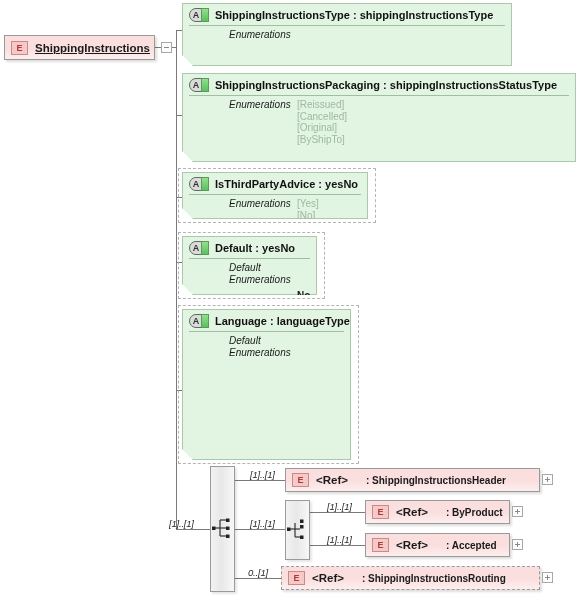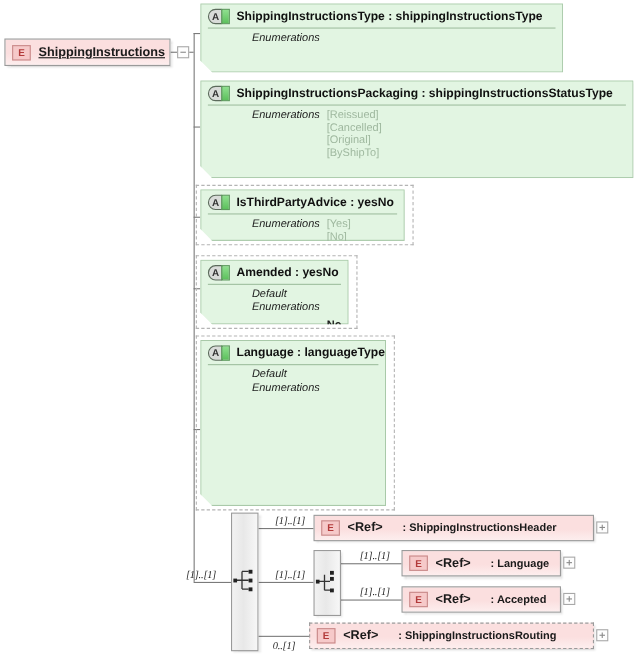--- a/index.html
+++ b/index.html
@@ -227,21 +227,20 @@
   }
 
   
   .card {
     position: absolute;
     font-style: italic;
     font-size: 9.5px;
     color: #2a2a2a;
     white-space: nowrap;
     letter-spacing: -0.2px;
-    font-family: Liberation Serif, serif;
   }
 </style>
 </head>
 <body>
 
 <div id="diagram">
 
   <div class="line h" style="left:155px; top:47px; width:10px;"></div>
   <div class="line h" style="left:166px; top:47px; width:10px;"></div>
 
@@ -327,21 +326,21 @@
     </div>
   </div>
 
   <div class="type-box dashed-outline" style="left:178px; top:232px; width:147px; height:67px;"></div>
   <div class="type-box" style="left:182px; top:236px; width:135px; height:59px;">
     <div class="type-header">
       <span class="a-badge">
         <span class="a-left">A</span>
         <span class="a-right"></span>
       </span>
-      <span class="type-title">Amended : yesNo</span>
+      <span class="type-title">Default : yesNo</span>
     </div>
     <div class="type-rule"></div>
     <div class="type-body">
       <div class="facet-col">
         <div class="facet-name">Default</div>
         <div class="facet-name">Enumerations</div>
       </div>
       <div class="facet-values">
         <div class="facet-value strong">No</div>
         <div class="facet-value">[Yes]</div>
@@ -397,33 +396,33 @@
         <rect x="13" y="18.5" width="3.5" height="3.5" fill="#222"></rect>
       </svg>
     </span>
   </div>
 
   <div class="card" style="left:169px; top:518px;">[1]..[1]</div>
   <div class="card" style="left:250px; top:469px;">[1]..[1]</div>
   <div class="card" style="left:250px; top:518px;">[1]..[1]</div>
   <div class="card" style="left:327px; top:501px;">[1]..[1]</div>
   <div class="card" style="left:327px; top:534px;">[1]..[1]</div>
-  <div class="card" style="left:248px; top:583px;">0..[1]</div>
+  <div class="card" style="left:248px; top:567px;">0..[1]</div>
 
   <div class="elem-node" style="left:285px; top:468px; width:255px; height:24px;">
     <span class="e-badge">E</span>
     <span class="ref-tag">&lt;Ref&gt;</span>
     <span class="ref-type">: ShippingInstructionsHeader</span>
   </div>
   <div class="toggle plus" style="left:542px; top:474px;"></div>
 
   <div class="elem-node" style="left:365px; top:500px; width:145px; height:24px;">
     <span class="e-badge">E</span>
     <span class="ref-tag">&lt;Ref&gt;</span>
-    <span class="ref-type">: Language</span>
+    <span class="ref-type">: ByProduct</span>
   </div>
   <div class="toggle plus" style="left:512px; top:506px;"></div>
 
   <div class="elem-node" style="left:365px; top:533px; width:145px; height:24px;">
     <span class="e-badge">E</span>
     <span class="ref-tag">&lt;Ref&gt;</span>
     <span class="ref-type">: Accepted</span>
   </div>
   <div class="toggle plus" style="left:512px; top:539px;"></div>
 

